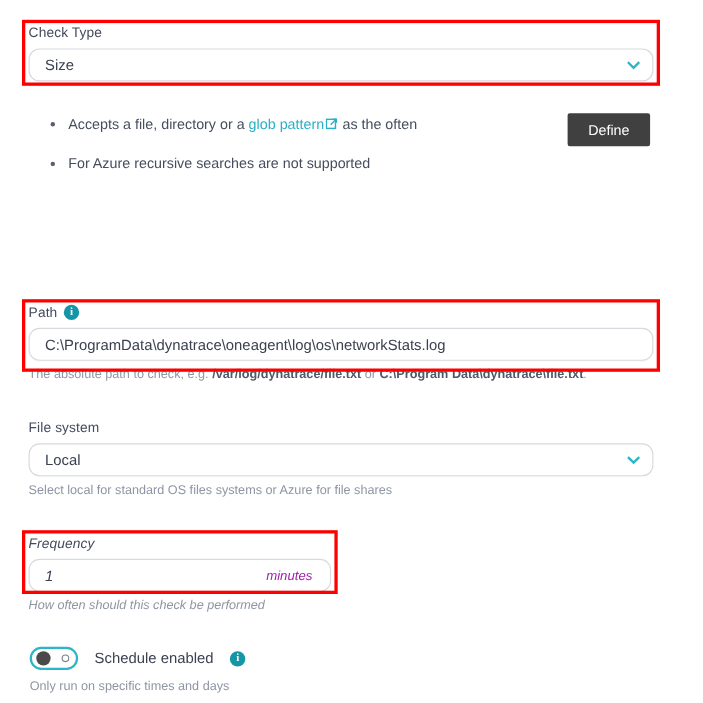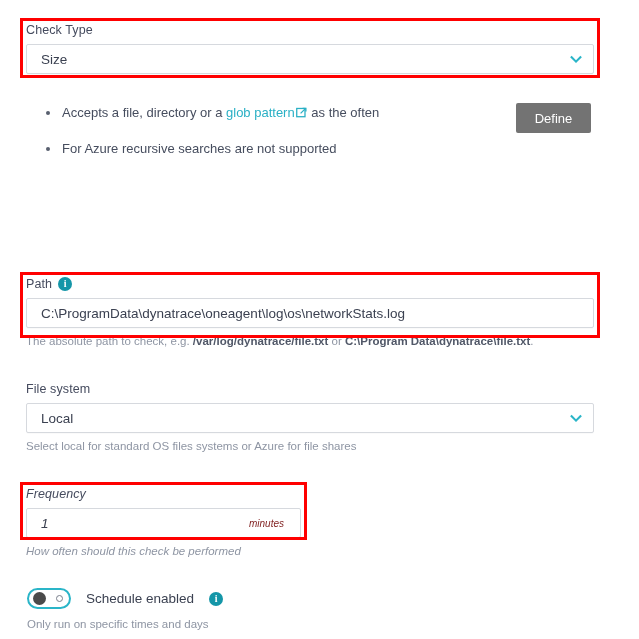--- a/index.html
+++ b/index.html
@@ -45,31 +45,31 @@
     align-items: center;
     gap: 6px;
     line-height: 16px;
   }
 
   .control {
     margin-top: 6px;
     height: 30px;
     box-sizing: border-box;
     border: 1px solid #d6d9de;
-    border-radius: 2px;
+    border-radius: 10px;
     background: #ffffff;
     display: flex;
     align-items: center;
     padding: 0 10px 0 14px;
     font-size: 13.5px;
     color: #3b4151;
     box-shadow: 0 1px 0 rgba(0,0,0,0.02);
   }
   .control .value { flex: 1; white-space: nowrap; overflow: hidden; }
-  .control .suffix { color: #7f1d1d; font-size: 10px; padding-right: 4px; }
+  .control .suffix { color: #a21caf; font-size: 12px; padding-right: 4px; }
 
   .chev {
     width: 14px;
     height: 14px;
     flex: 0 0 auto;
     display: block;
   }
 
   .hint {
     margin-top: 6px;
@@ -158,21 +158,21 @@
   }
   .ext-icon { display: inline-block; vertical-align: -1px; margin: 0 1px; }
 
   
   #define-button {
     position: absolute;
     left: 516px;
     top: 103px;
     width: 75px;
     height: 30px;
-    background: #737373;
+    background: #404040;
     color: #ffffff;
     font-size: 13px;
     border: none;
     border-radius: 2px;
     cursor: pointer;
     font-family: "Liberation Sans", sans-serif;
     padding: 0;
   }
 
   

